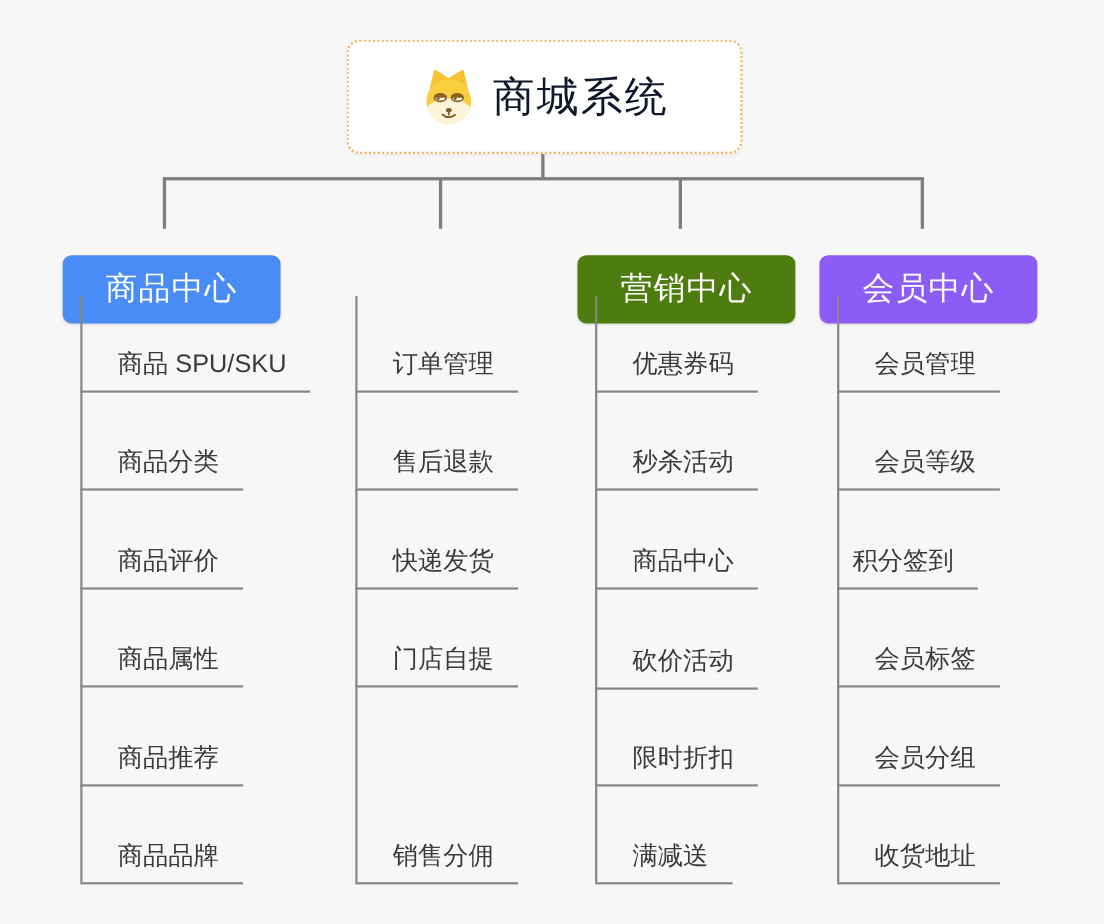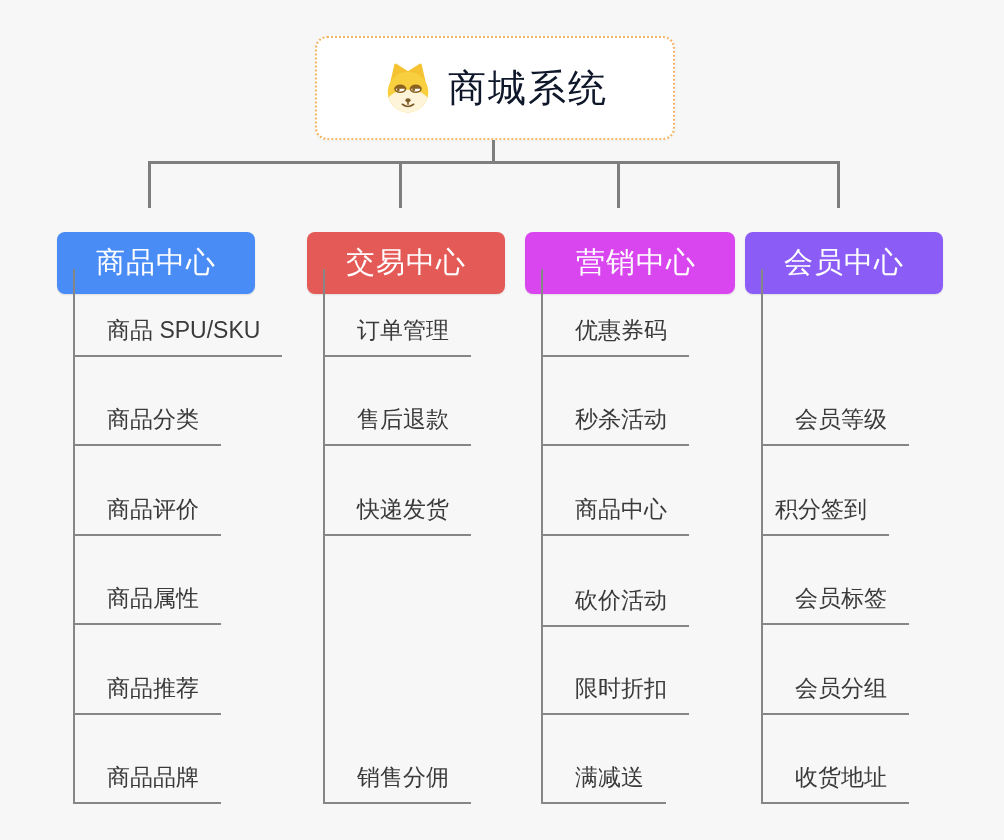--- a/index.html
+++ b/index.html
@@ -93,47 +93,46 @@
     <div class="branch-vline"></div>
   <div class="child" style="top: 108px;">商品 SPU/SKU</div>
       <div class="child" style="top: 197px;">商品分类</div>
       <div class="child" style="top: 287px;">商品评价</div>
       <div class="child" style="top: 376px;">商品属性</div>
       <div class="child" style="top: 466px;">商品推荐</div>
       <div class="child" style="top: 555px;">商品品牌</div>
     </div>
 
   <div class="branch branch-2">
-    <div class="branch-box" style="background: rgb(228, 90, 87);">
-      <span class="branch-label">交易中心</span>
-    </div>
     <div class="branch-vline"></div>
   <div class="child" style="top: 108px;">订单管理</div>
       <div class="child" style="top: 197px;">售后退款</div>
       <div class="child" style="top: 287px;">快递发货</div>
+      <div class="child" style="top: 376px;">门店自提</div>
       <div class="child" style="top: 555px;">销售分佣</div>
     </div>
 
   <div class="branch branch-3">
-    <div class="branch-box" style="background: #d946ef; padding-left: 12px;">
+    <div class="branch-box" style="background: #4d7c0f;">
       <span class="branch-label">营销中心</span>
     </div>
     <div class="branch-vline"></div>
   <div class="child" style="top: 108px;">优惠券码</div>
       <div class="child" style="top: 197px;">秒杀活动</div>
       <div class="child" style="top: 287px;">商品中心</div>
       <div class="child" style="top: 378px;">砍价活动</div>
       <div class="child" style="top: 466px;">限时折扣</div>
       <div class="child" style="top: 555px;">满减送</div>
     </div>
 
   <div class="branch branch-4">
     <div class="branch-box" style="background: #8b5cf6;">
       <span class="branch-label">会员中心</span>
     </div>
     <div class="branch-vline"></div>
+  <div class="child" style="top: 108px;">会员管理</div>
       <div class="child" style="top: 197px;">会员等级</div>
       <div class="child" style="top: 287px; padding-left: 14px;">积分签到</div>
       <div class="child" style="top: 376px;">会员标签</div>
       <div class="child" style="top: 466px;">会员分组</div>
       <div class="child" style="top: 555px;">收货地址</div>
     </div>
 </div>
 
 </body></html>

